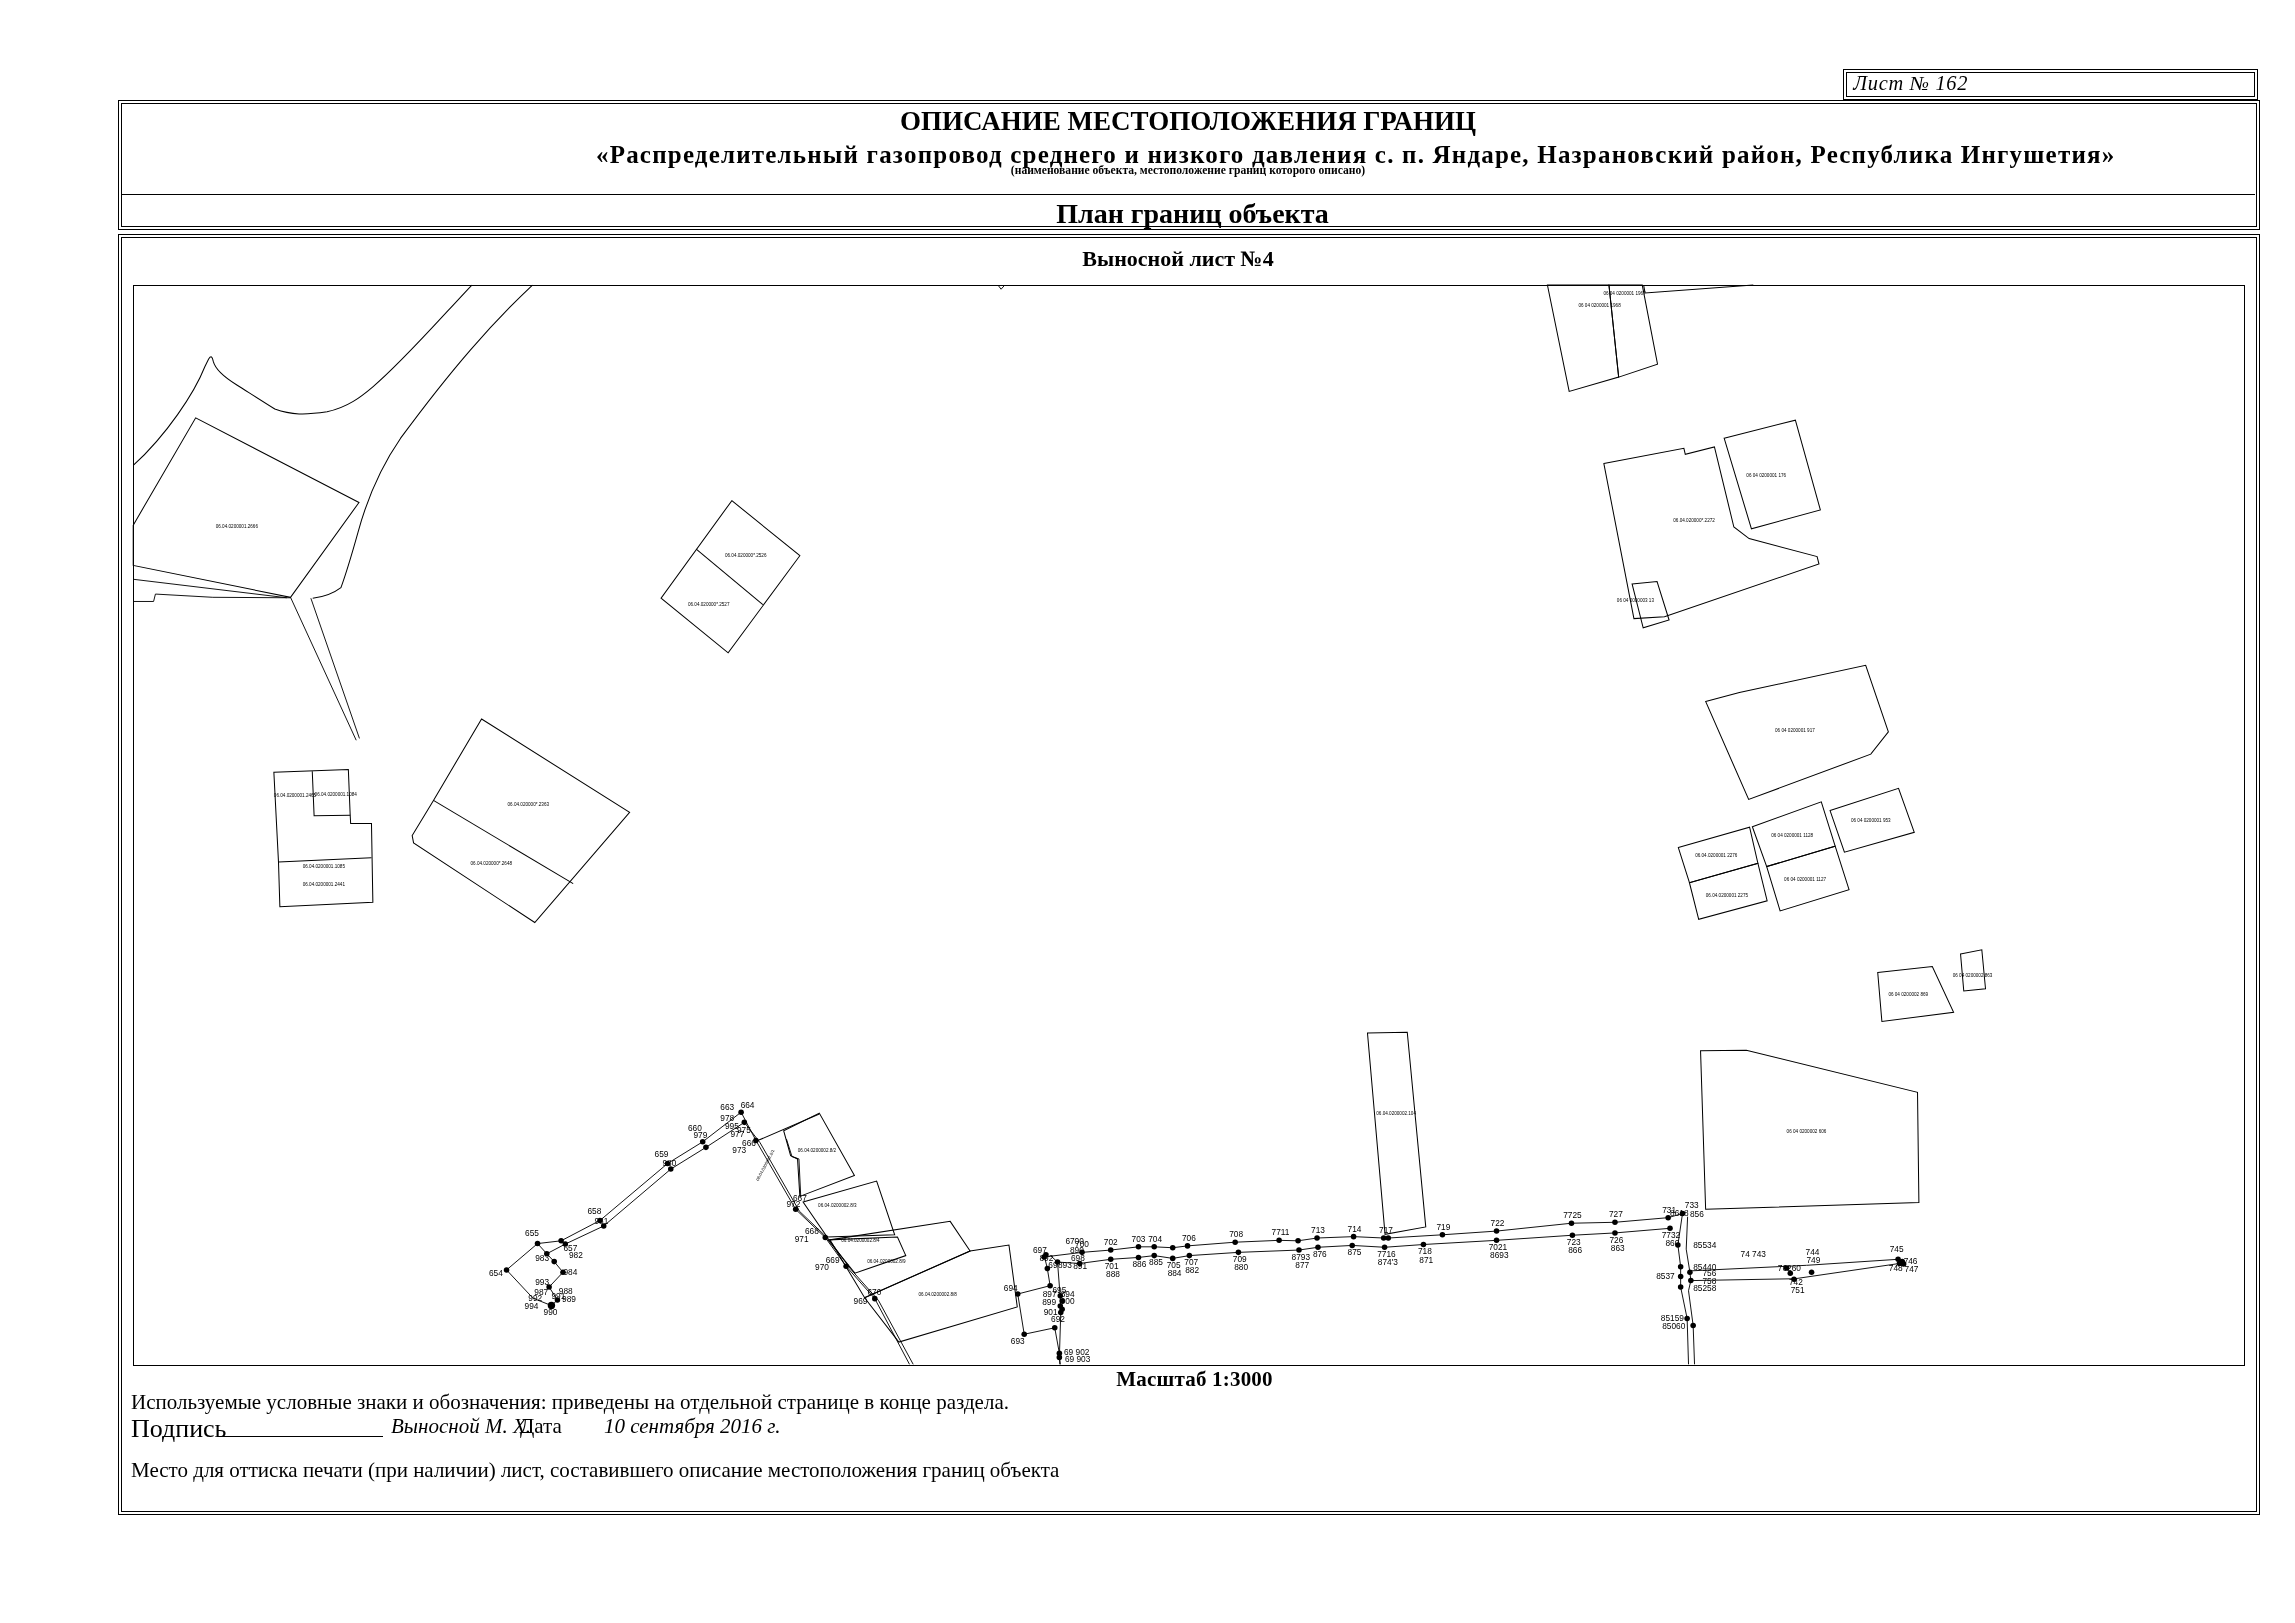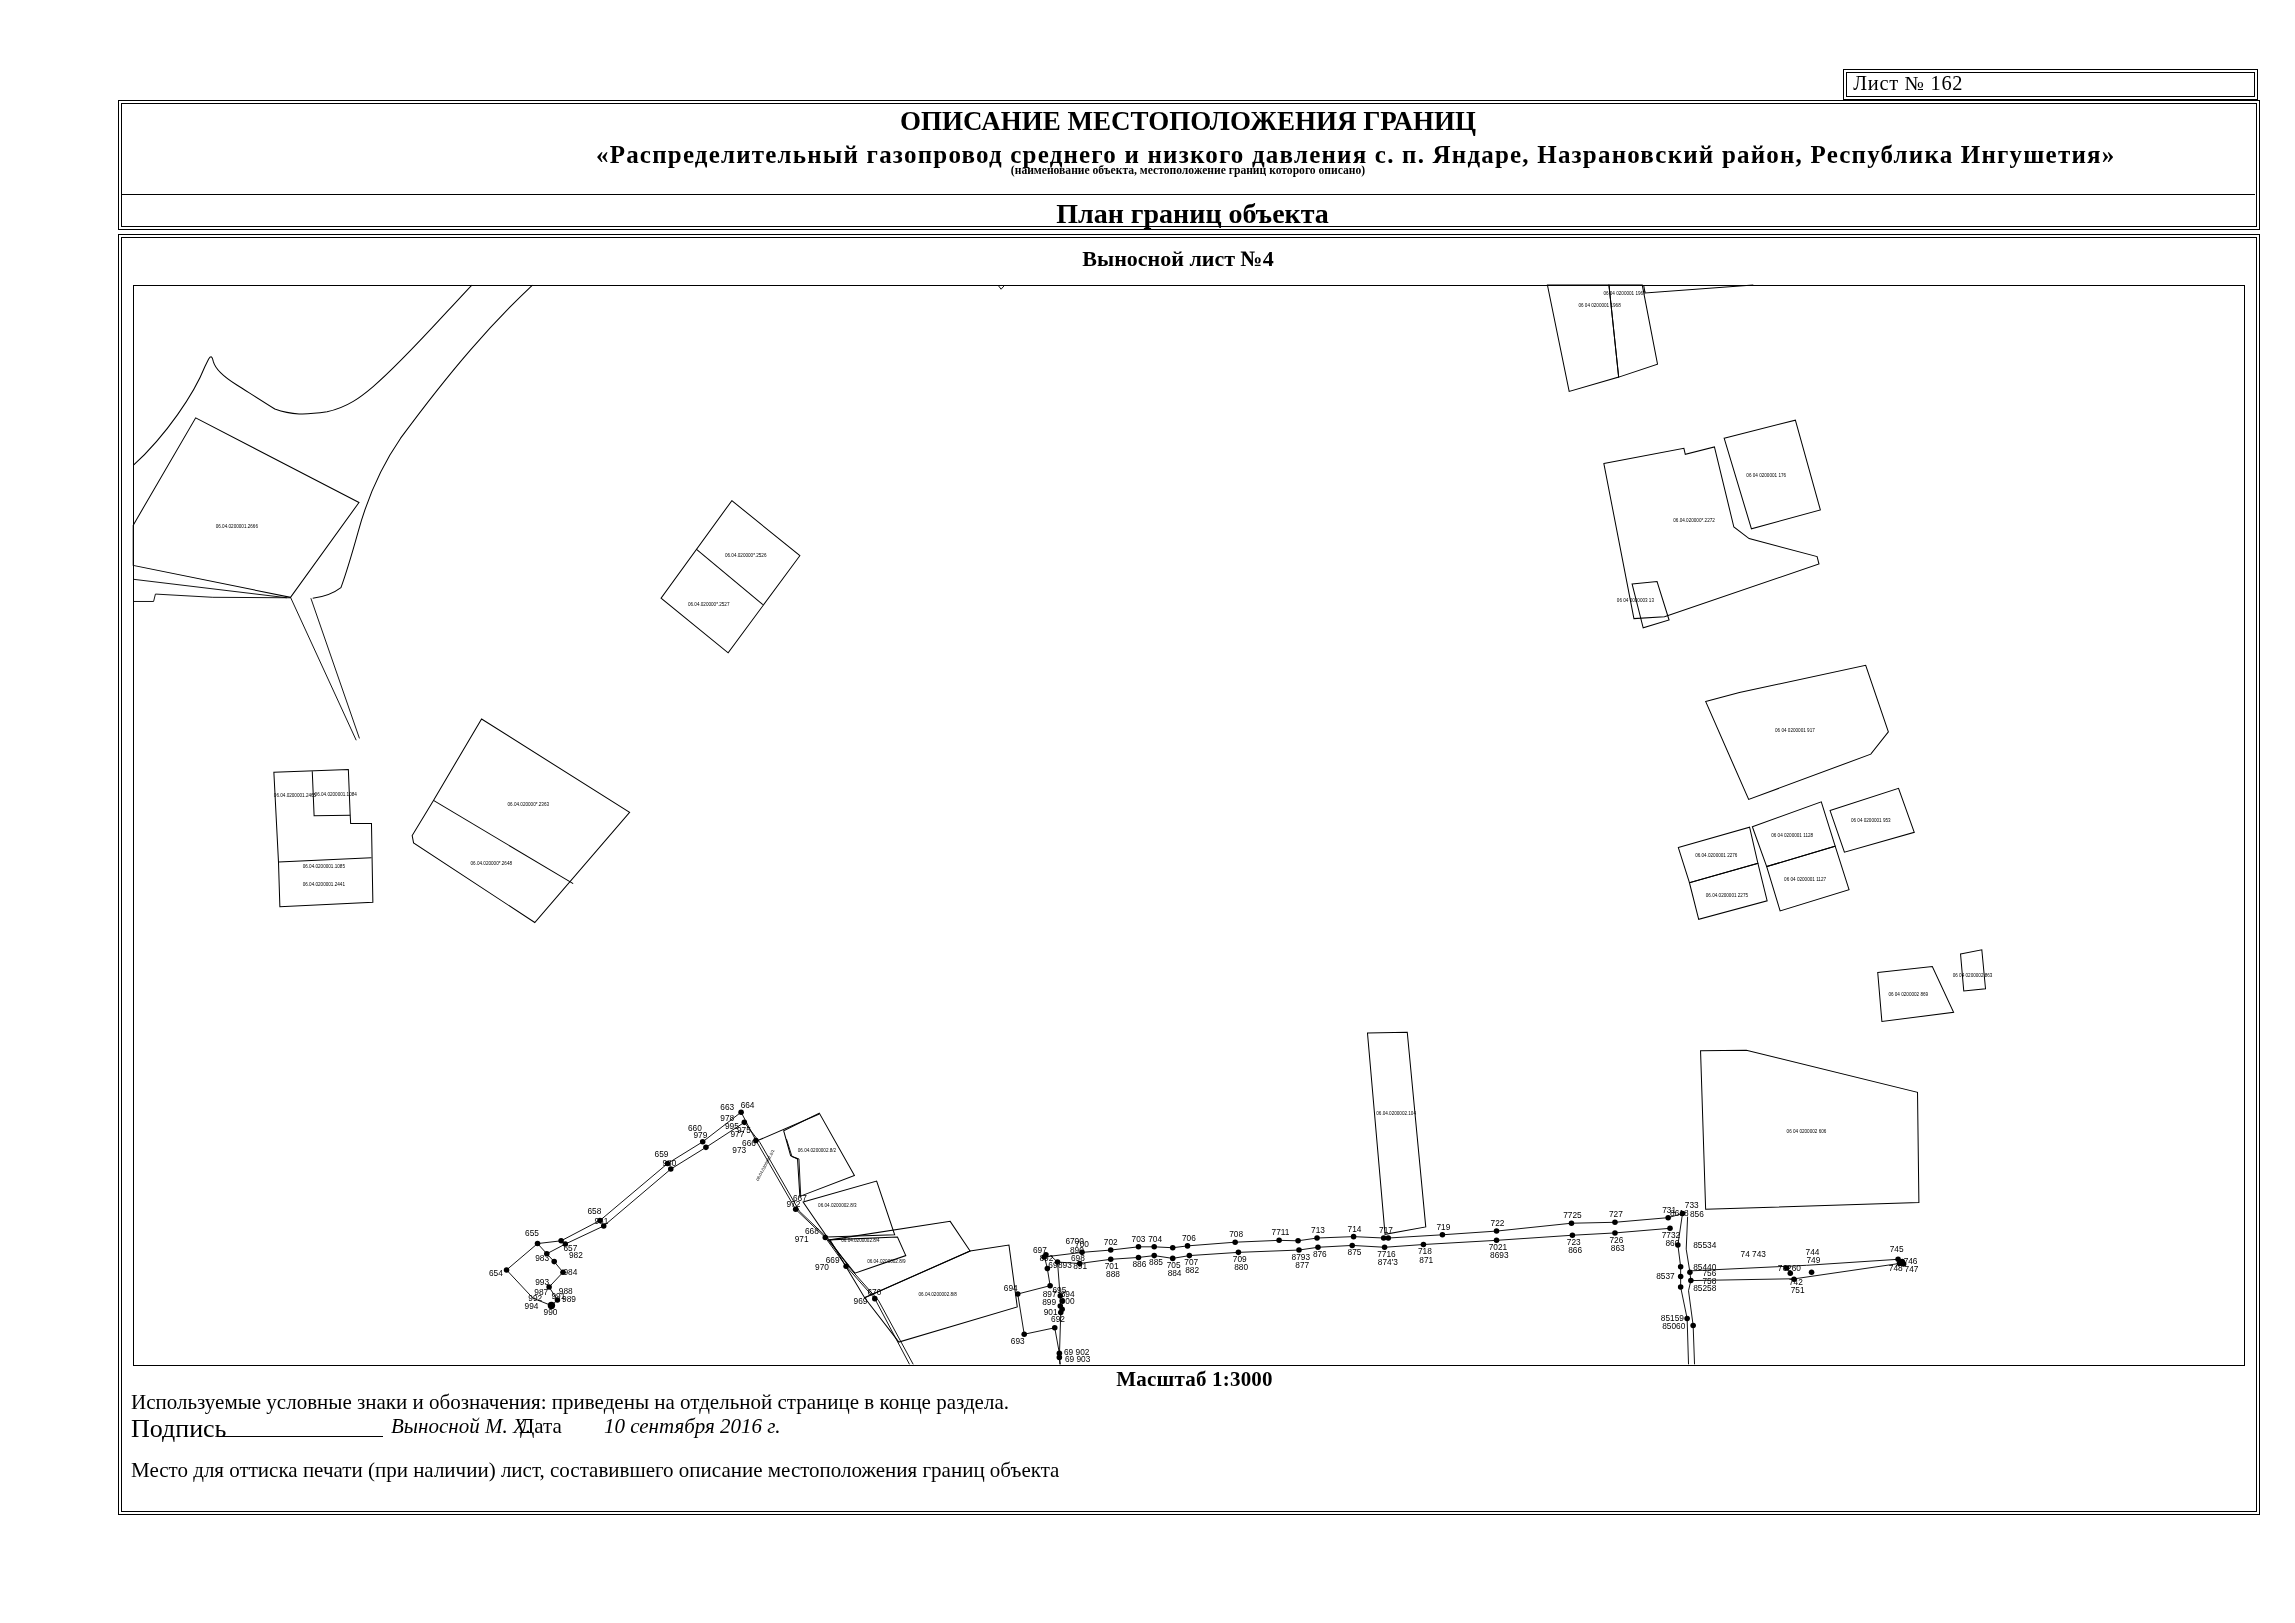--- a/index.html
+++ b/index.html
@@ -1,21 +1,21 @@
 <!DOCTYPE html>
 <html style="font-size:7.4px"><head><meta charset="utf-8">
 <style>
   html,body{margin:0;padding:0;background:#fff;overflow:hidden;}
   body{width:2295px;height:1623px;position:relative;font-family:"Liberation Serif",serif;color:#000;}
   .abs{position:absolute;}
 </style>
 </head>
 <body>
 
-<div class="abs" style="left:1843px;top:69px;width:413px;height:29px;border:1.4px solid #000;">
+<div class="abs" style="left:1843px;top:69px;width:413px;height:29px;border:1.4px solid #000;font-style:italic;">
   <div style="position:absolute;left:1.9px;top:1.9px;right:1.9px;bottom:1.9px;border:1.4px solid #000;"></div>
   <div style="position:absolute;left:9.3px;top:1.9px;font-size:20.4px;letter-spacing:0.7px;">Лист № 162</div>
 </div>
 
 <div class="abs" style="left:118px;top:100px;width:2140px;height:128px;border:1.4px solid #000;">
   <div style="position:absolute;left:1.9px;top:1.9px;right:1.9px;bottom:1.9px;border:1.4px solid #000;"></div>
 </div>
 
 <div class="abs" style="left:121px;top:194px;width:2134px;height:1.4px;background:#000;"></div>
 

